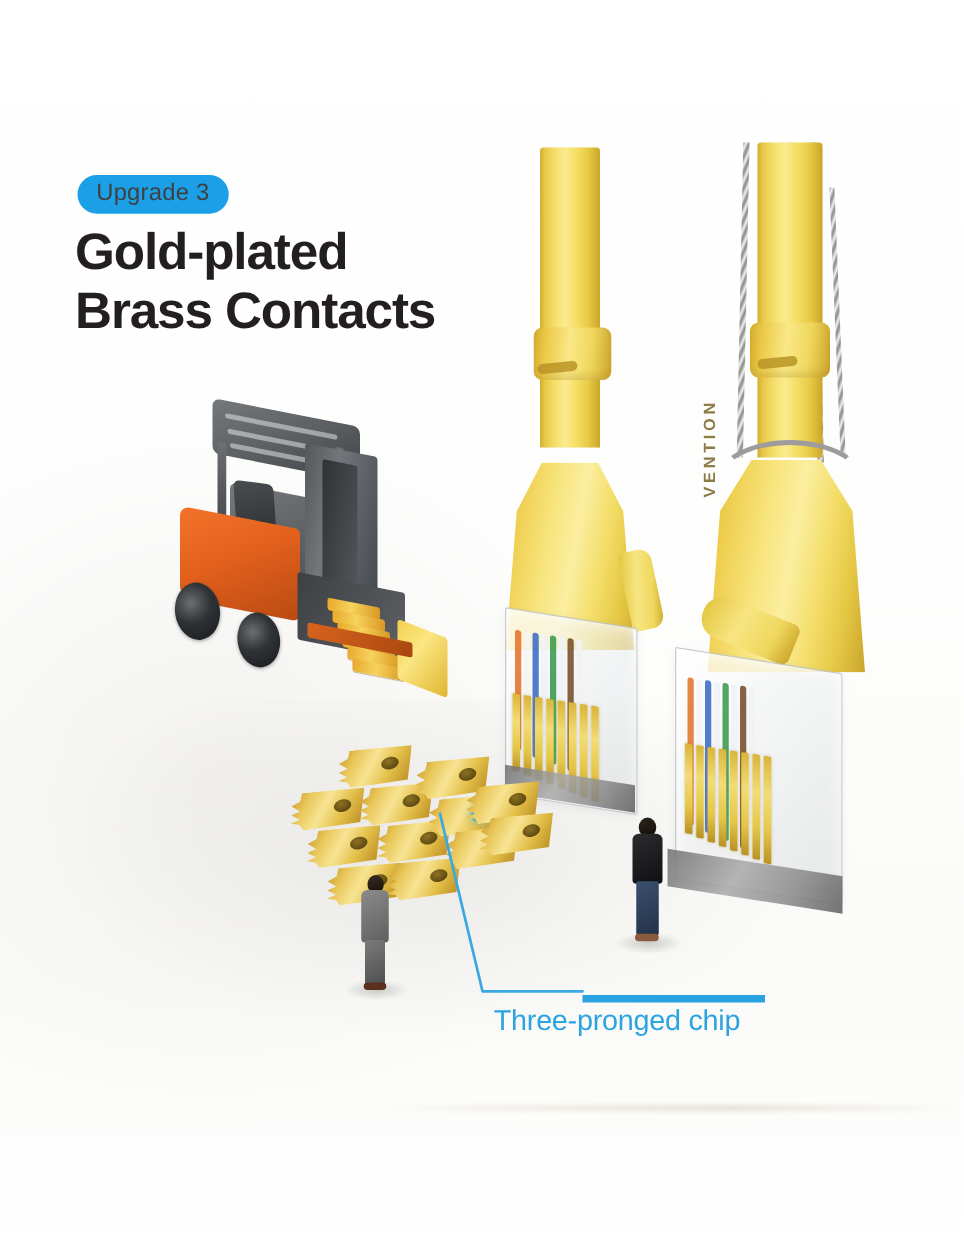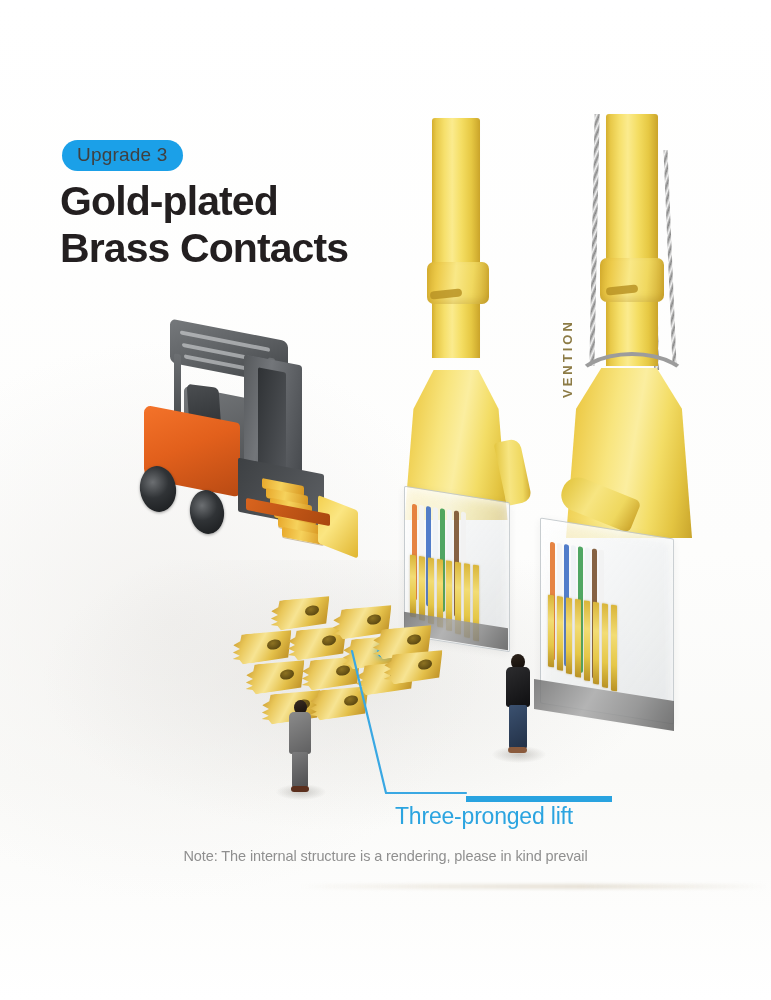--- a/index.html
+++ b/index.html
@@ -483,23 +483,22 @@
     <div class="p-head"></div>
     <div class="p-torso"></div>
     <div class="p-legs"></div>
     <div class="shoe"></div>
   </div>
 
   <svg class="callout-svg">
     <polyline points="352,651 386,793 466,793" fill="none" stroke="#3aa8e3" stroke-width="2.2" stroke-linejoin="round" stroke-linecap="round"></polyline>
   </svg>
   <div class="callout-bar"></div>
-  <div class="callout-label">Three-pronged lift</div>
+  <div class="callout-label">Three-pronged chip</div>
 
   <div class="badge">Upgrade 3</div>
   <div class="headline">
     <span class="l1">Gold-plated</span>
     <span class="l2">Brass Contacts</span>
   </div>
 
-  <div class="note">Note: The internal structure is a rendering, please in kind prevail</div>
 
 </div>
 
 </body></html>

